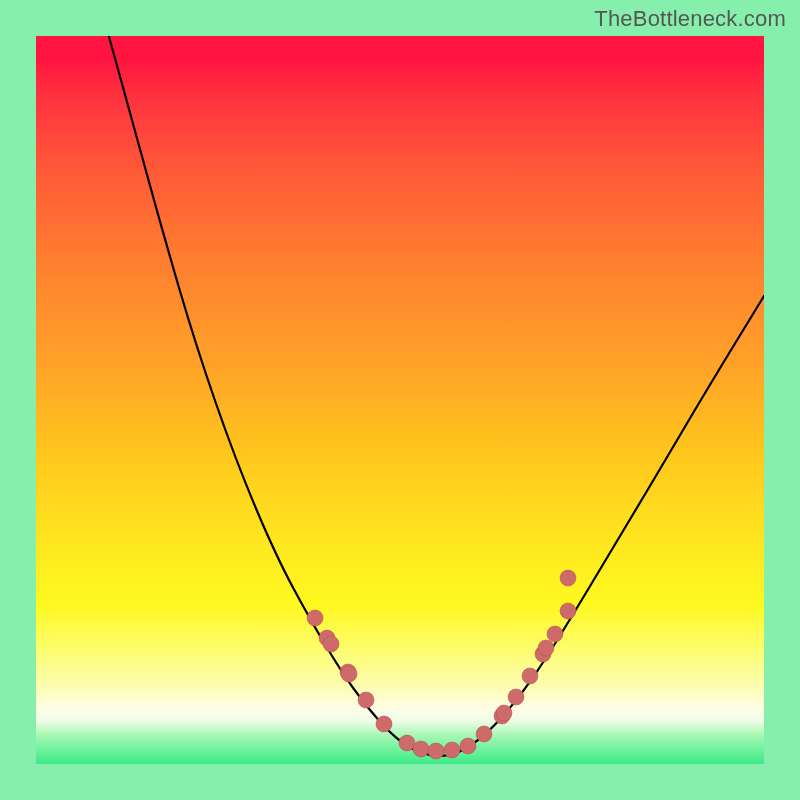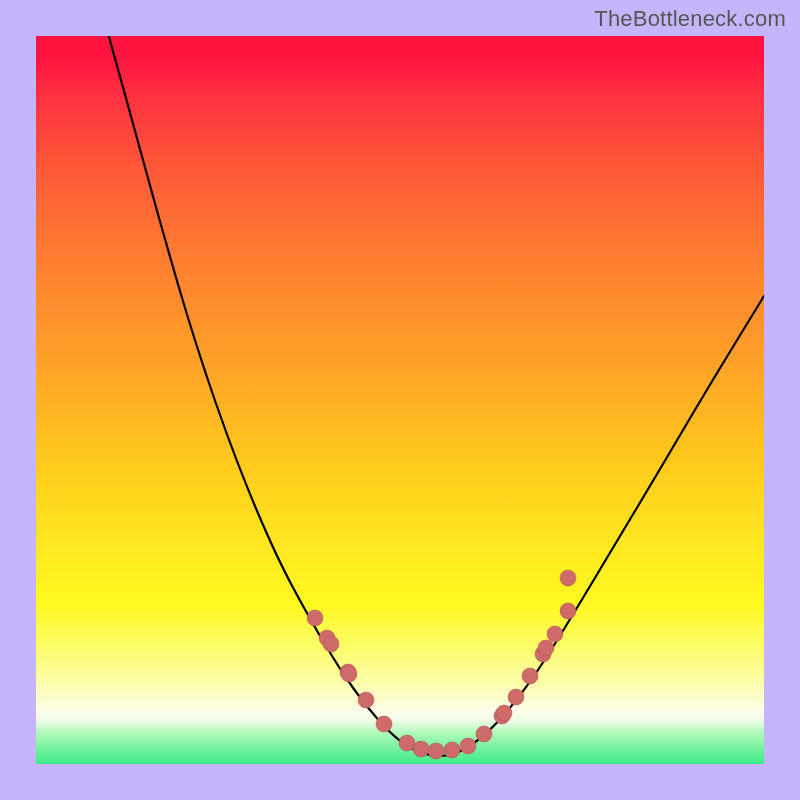--- a/index.html
+++ b/index.html
@@ -7,21 +7,21 @@
     padding: 0;
     width: 800px;
     height: 800px;
     background: #000;
     overflow: hidden;
     font-family: Arial, Helvetica, sans-serif;
   }
   .frame {
     position: absolute;
     inset: 0;
-    background: #c4b5fd;
+    background: #86efac;
     text-decoration: underline;
   }
   .plot-area {
     position: absolute;
     left: 36px;
     top: 36px;
     width: 728px;
     height: 728px;
     overflow: hidden;
   }

